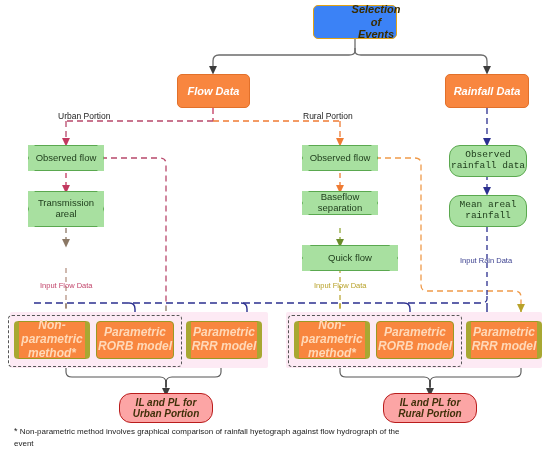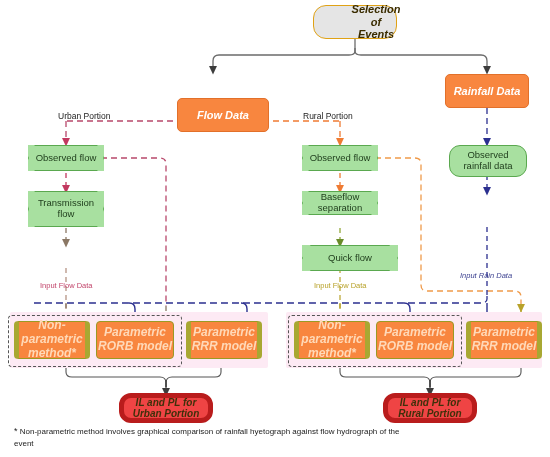--- a/index.html
+++ b/index.html
@@ -15,52 +15,52 @@
   .node{
     position:absolute;
     box-sizing:border-box;
     display:flex;align-items:center;justify-content:center;
     text-align:center;
     line-height:1.15;
     white-space:pre-line;
   }
   
   .n-root{
-    background:#e5e5e5;border:1px solid #e0a215;border-radius:13px;
+    background:#3b82f6;border:1px solid #e0a215;border-radius:5px;
     color:#3a2c00;font-style:italic;font-weight:bold;font-size:11px;padding-left:42px;
   }
   
   .n-orange{
     background:#f8863f;border:1px solid #e2702a;border-radius:5px;
     color:#ffffff;font-style:italic;font-weight:bold;font-size:11px;
   }
   
   .n-hex{
     background:#a8e0a0;color:#1d3b1a;font-size:9.5px;
   }
   .n-hex .hexbg{
     position:absolute;left:0;top:0;right:0;bottom:0;
     background:#a8e0a0;border:1px solid #5aa84f;
     clip-path:polygon(9% 0%,91% 0%,100% 50%,91% 100%,9% 100%,0% 50%);
   }
   .n-hex .hexlbl{position:relative;z-index:2;}
   
   .n-round{
     background:#a8e0a0;border:1px solid #5aa84f;border-radius:11px;
-    color:#1d3b1a;font-size:9.5px;
+    color:#1d3b1a;font-size:9.5px;font-family:Liberation Mono, monospace;
   }
   
   .n-method{
     background:#f8863f;border:1px solid #9a9a23;border-radius:4px;
     color:#ffd9b8;font-style:italic;font-weight:bold;font-size:12px;
   }
   .n-method.olive{border-left:5px solid #a8a832;border-right:5px solid #a8a832;}
   
   .n-result{
-    background:#ef4444;border:5px solid #b91c1c;border-radius:12px;
+    background:#fca5a5;border:1px solid #b91c1c;border-radius:12px;
     color:#40300a;font-style:italic;font-weight:bold;font-size:10px;
   }
   
   .grp-pink{
     position:absolute;background:#fdeaf4;border-radius:2px;
   }
   
   .grp-dash{
     position:absolute;border:1.3px dashed #555555;border-radius:4px;
     background:transparent;
@@ -162,42 +162,42 @@
   <div class="grp-pink" style="left:286px;top:312px;width:256px;height:56px;"></div>
 
   <div class="grp-dash" style="left:8px;top:315px;width:172px;height:50px;"></div>
   <div class="grp-dash" style="left:288px;top:315px;width:172px;height:50px;"></div>
 
   <div class="node n-root" style="left:313px;top:5px;width:84px;height:34px;">
     <span>Selection of
 Events</span>
   </div>
 
-  <div class="node n-orange" style="left:177px;top:74px;width:92px;height:34px;margin-top:24px;">
+  <div class="node n-orange" style="left:177px;top:74px;width:73px;height:34px;">
     <span>Flow Data</span>
   </div>
   <div class="node n-orange" style="left:445px;top:74px;width:84px;height:34px;">
     <span>Rainfall Data</span>
   </div>
 
   <div class="edgelabel lbl-dark" style="left:58px;top:111px;">
     <span>Urban Portion</span>
   </div>
   <div class="edgelabel lbl-dark" style="left:303px;top:111px;">
     <span>Rural Portion</span>
   </div>
 
   <div class="node n-hex" style="left:28px;top:145px;width:76px;height:26px;">
     <span class="hexbg"></span>
     <span class="hexlbl">Observed flow</span>
   </div>
   <div class="node n-hex" style="left:28px;top:191px;width:76px;height:36px;">
     <span class="hexbg"></span>
     <span class="hexlbl">Transmission
-flow</span>
+areal</span>
   </div>
   <div class="edgelabel lbl-crimson" style="left:40px;top:281px;">
     <span>Input Flow Data</span>
   </div>
 
   <div class="node n-hex" style="left:302px;top:145px;width:76px;height:26px;">
     <span class="hexbg"></span>
     <span class="hexlbl">Observed flow</span>
   </div>
   <div class="node n-hex" style="left:302px;top:191px;width:76px;height:24px;">
@@ -210,21 +210,25 @@
     <span class="hexlbl">Quick flow</span>
   </div>
   <div class="edgelabel lbl-olive" style="left:314px;top:281px;">
     <span>Input Flow Data</span>
   </div>
 
   <div class="node n-round" style="left:449px;top:145px;width:78px;height:32px;">
     <span>Observed
 rainfall data</span>
   </div>
-  <div class="edgelabel lbl-navy" style="left:460px;top:271px;font-style:italic;">
+  <div class="node n-round" style="left:449px;top:195px;width:78px;height:32px;">
+    <span>Mean areal
+rainfall</span>
+  </div>
+  <div class="edgelabel lbl-navy" style="left:460px;top:256px;">
     <span>Input Rain Data</span>
   </div>
 
   <div class="node n-method olive" style="left:14px;top:321px;width:76px;height:38px;">
     <span>Non-parametric
 method*</span>
   </div>
   <div class="node n-method" style="left:96px;top:321px;width:78px;height:38px;">
     <span>Parametric
 RORB model</span>

